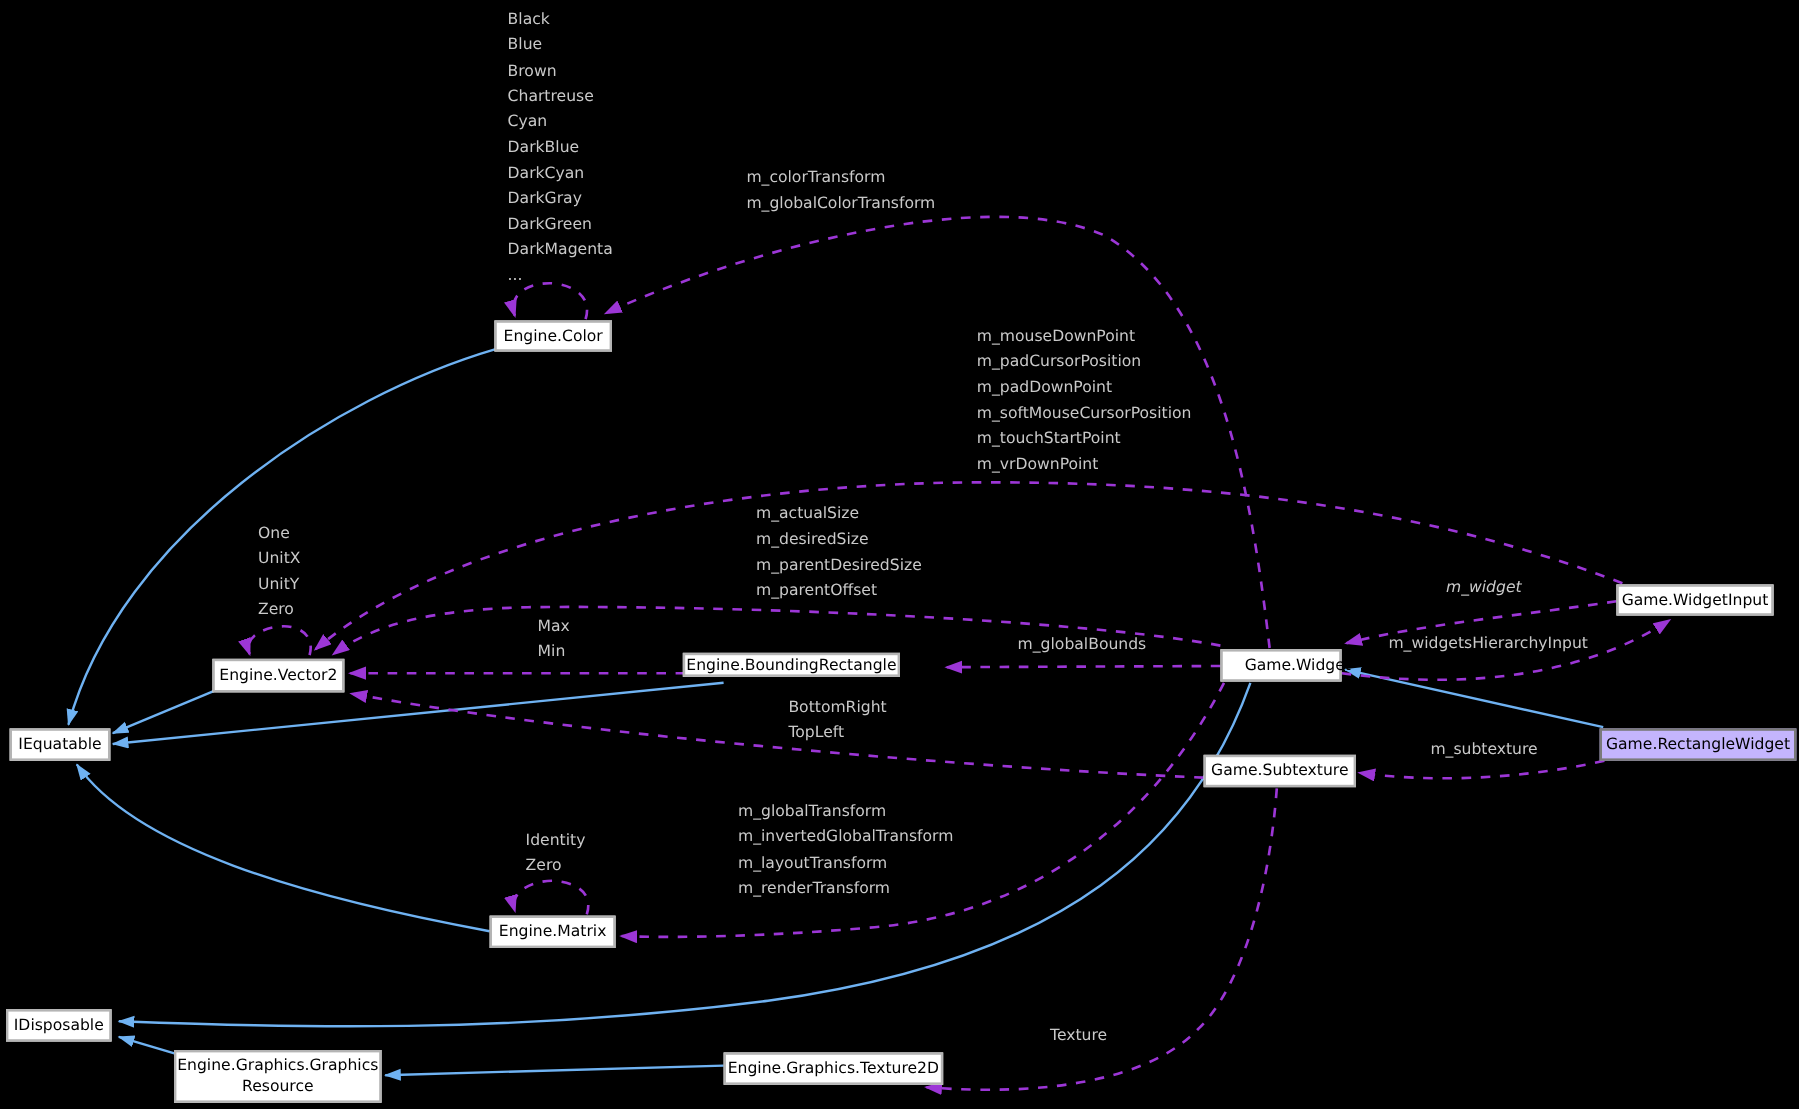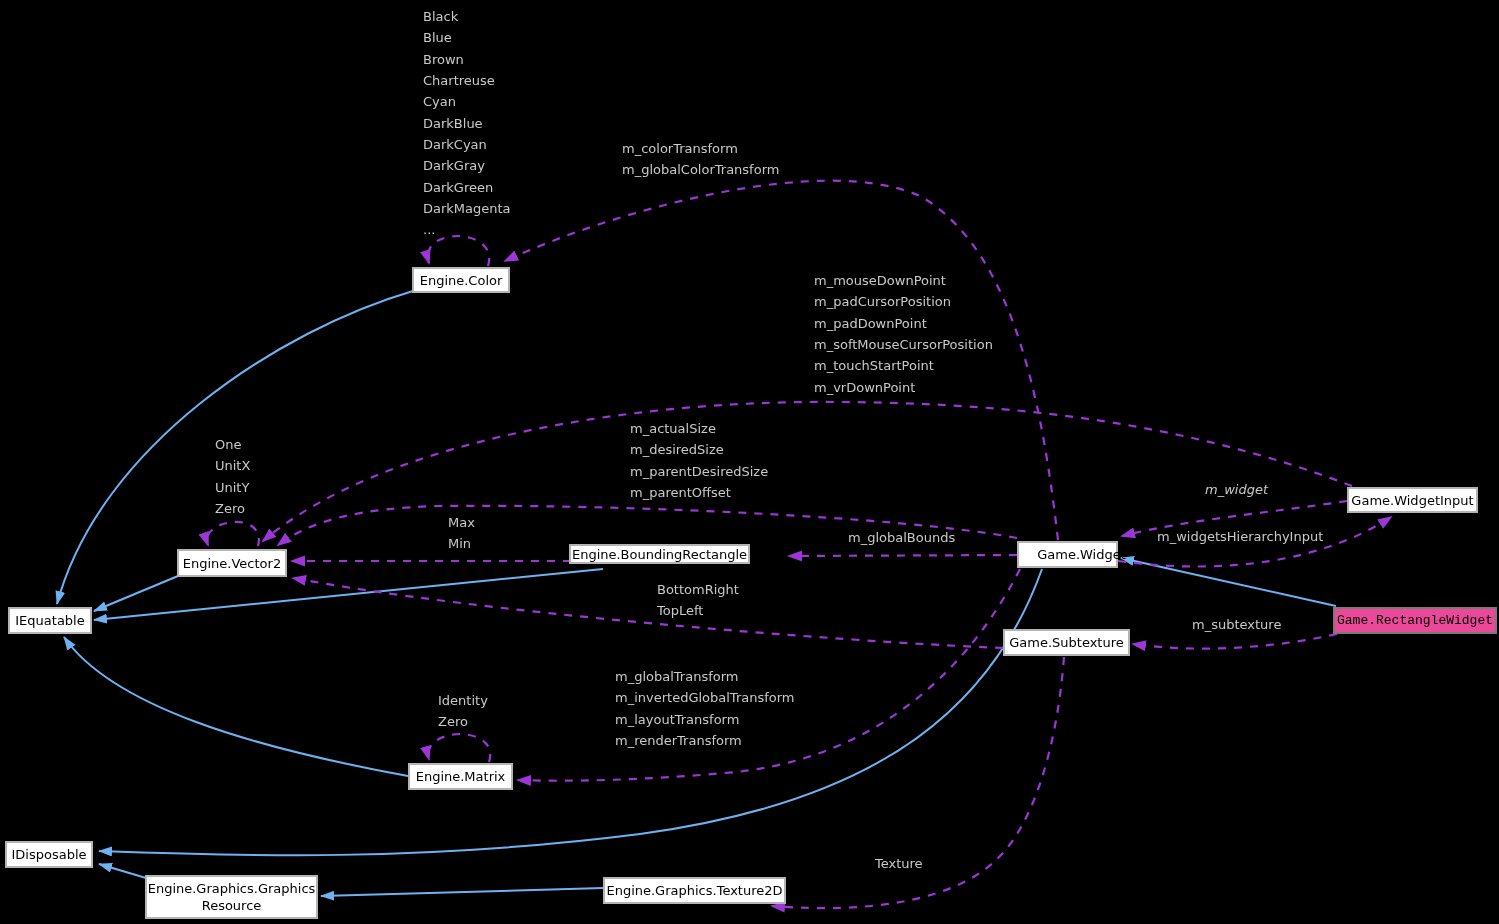--- a/index.html
+++ b/index.html
@@ -9,21 +9,21 @@
   }
   svg.edges{position:absolute;left:0;top:0;width:1499px;height:924px;}
   .edge-inherit{fill:none;stroke:#6fb2f2;stroke-width:2;}
   .edge-usage{fill:none;stroke:#9c36d6;stroke-width:2.2;stroke-dasharray:8 8;}
   .node{
     position:absolute;background:#fff;border:2px solid #b4b4b4;color:#000;
     font-size:13px;display:flex;align-items:center;justify-content:center;
     text-align:center;box-sizing:border-box;white-space:nowrap;line-height:17px;
     cursor:pointer;
   }
-  .node.selected{background:#ec4899;border-color:#7a7a7a;font-family:Liberation Mono, monospace;}
+  .node.selected{background:#c4b5fd;border-color:#7a7a7a;}
   .elabel{
     position:absolute;color:#c9c9c9;font-size:13px;line-height:21.33px;
     white-space:nowrap;
   }
 </style>
 </head>
 <body>
 
 <div class="canvas">
 

